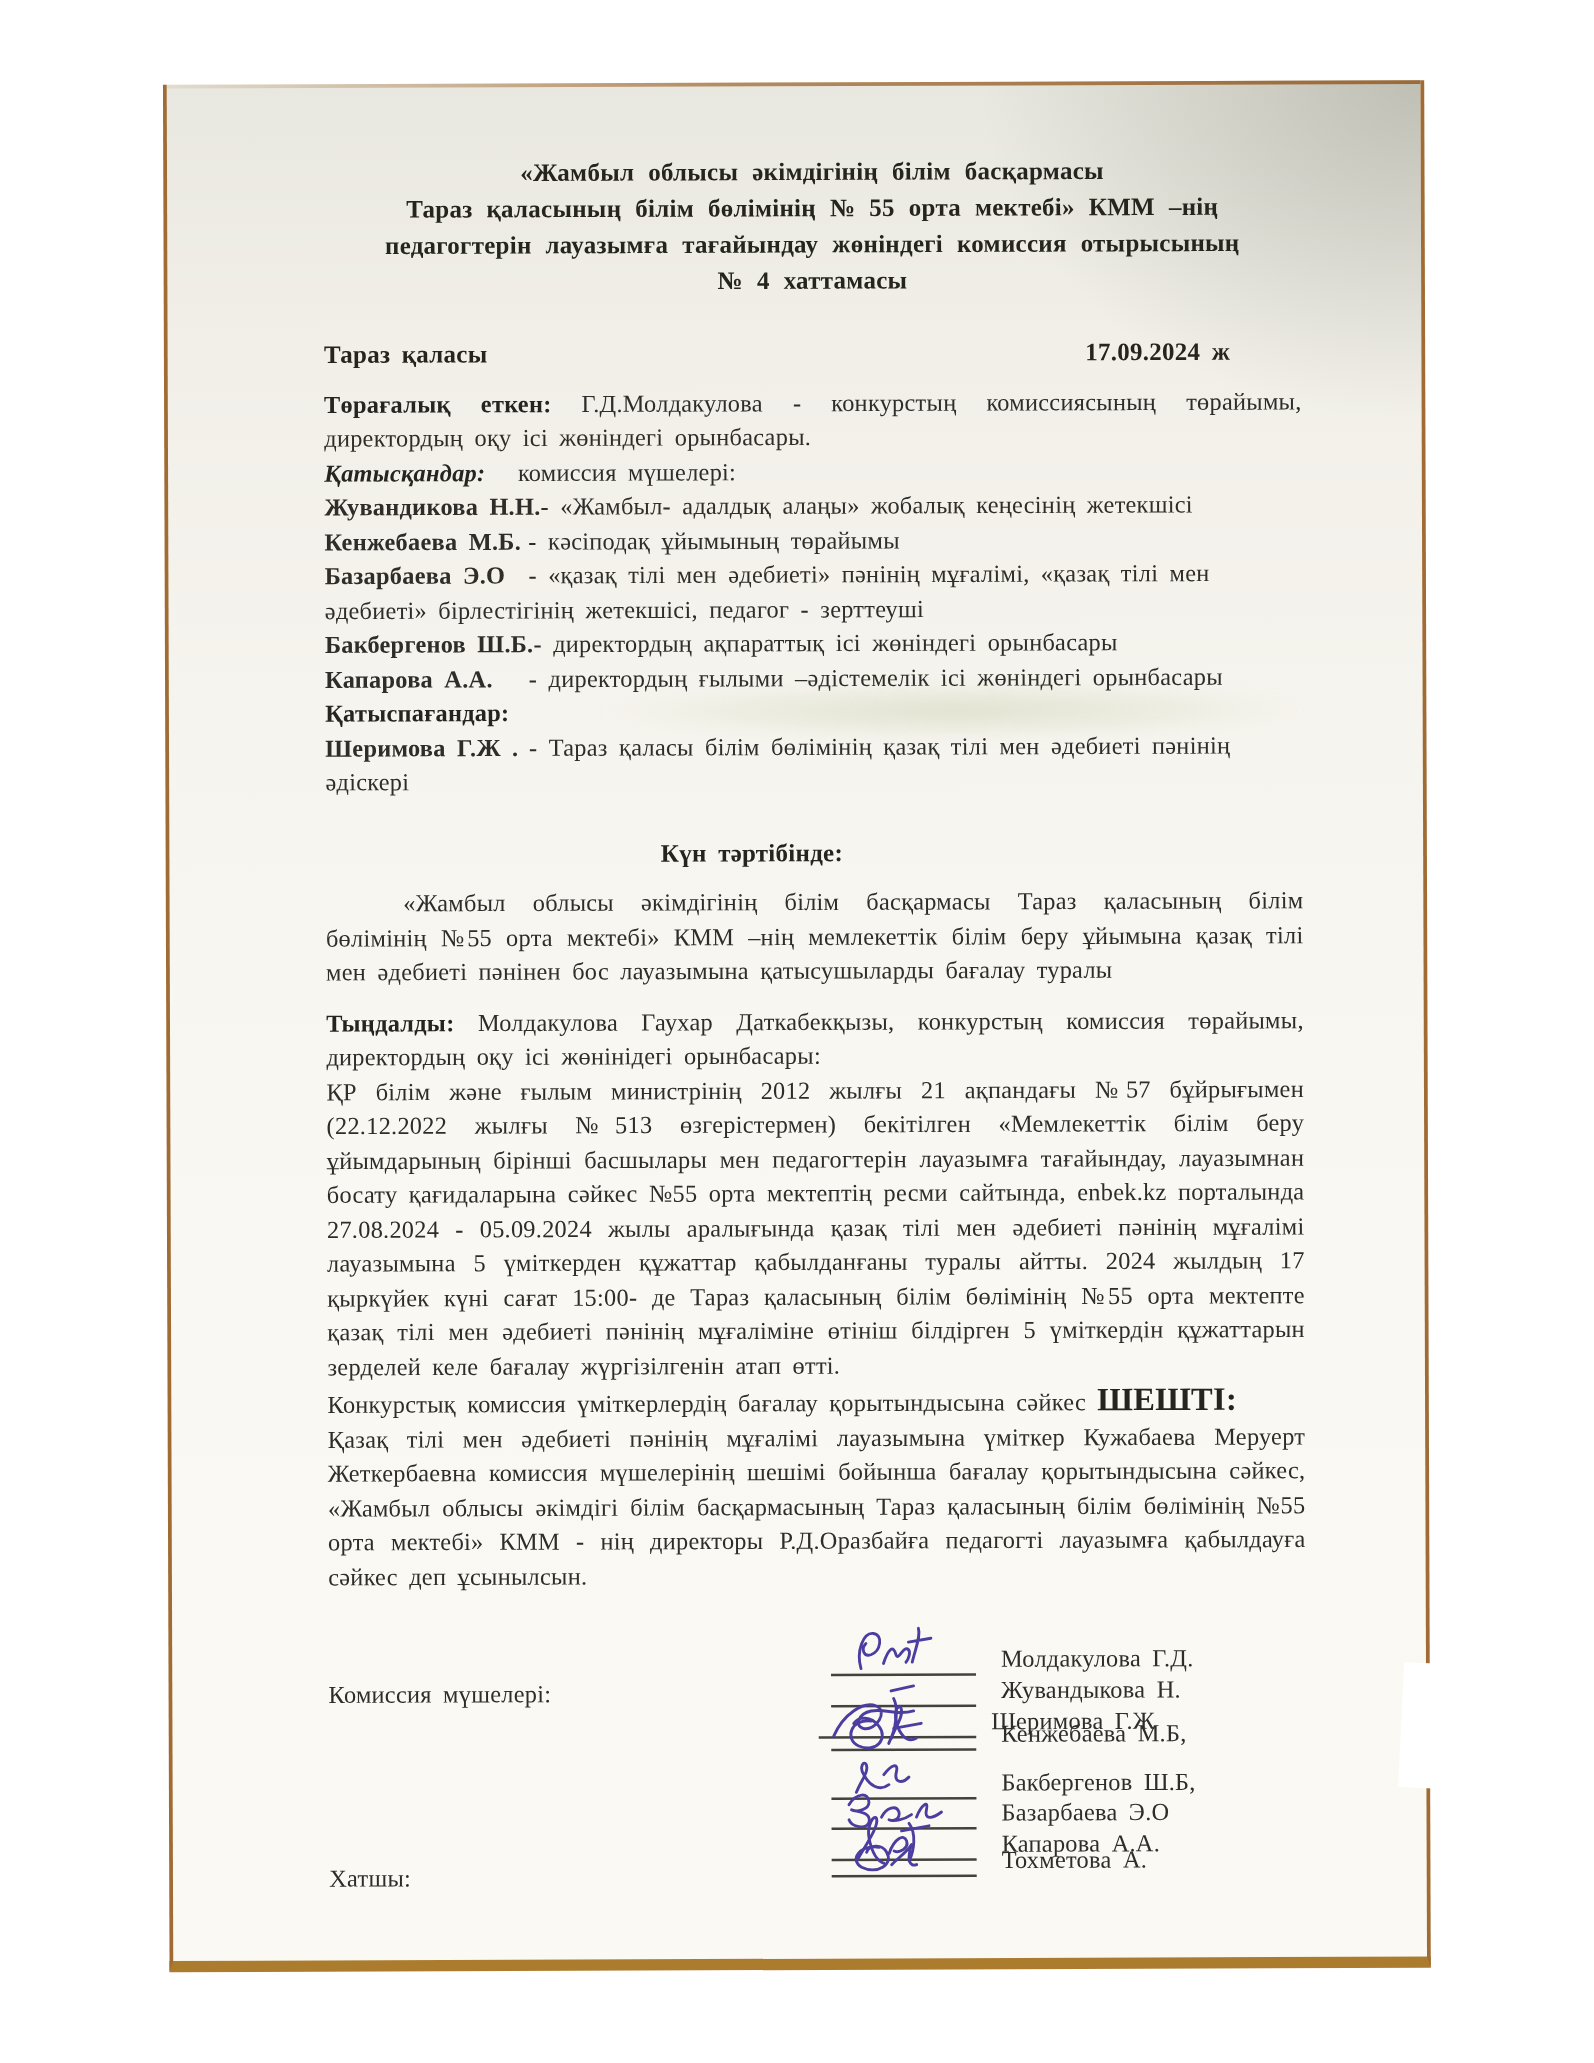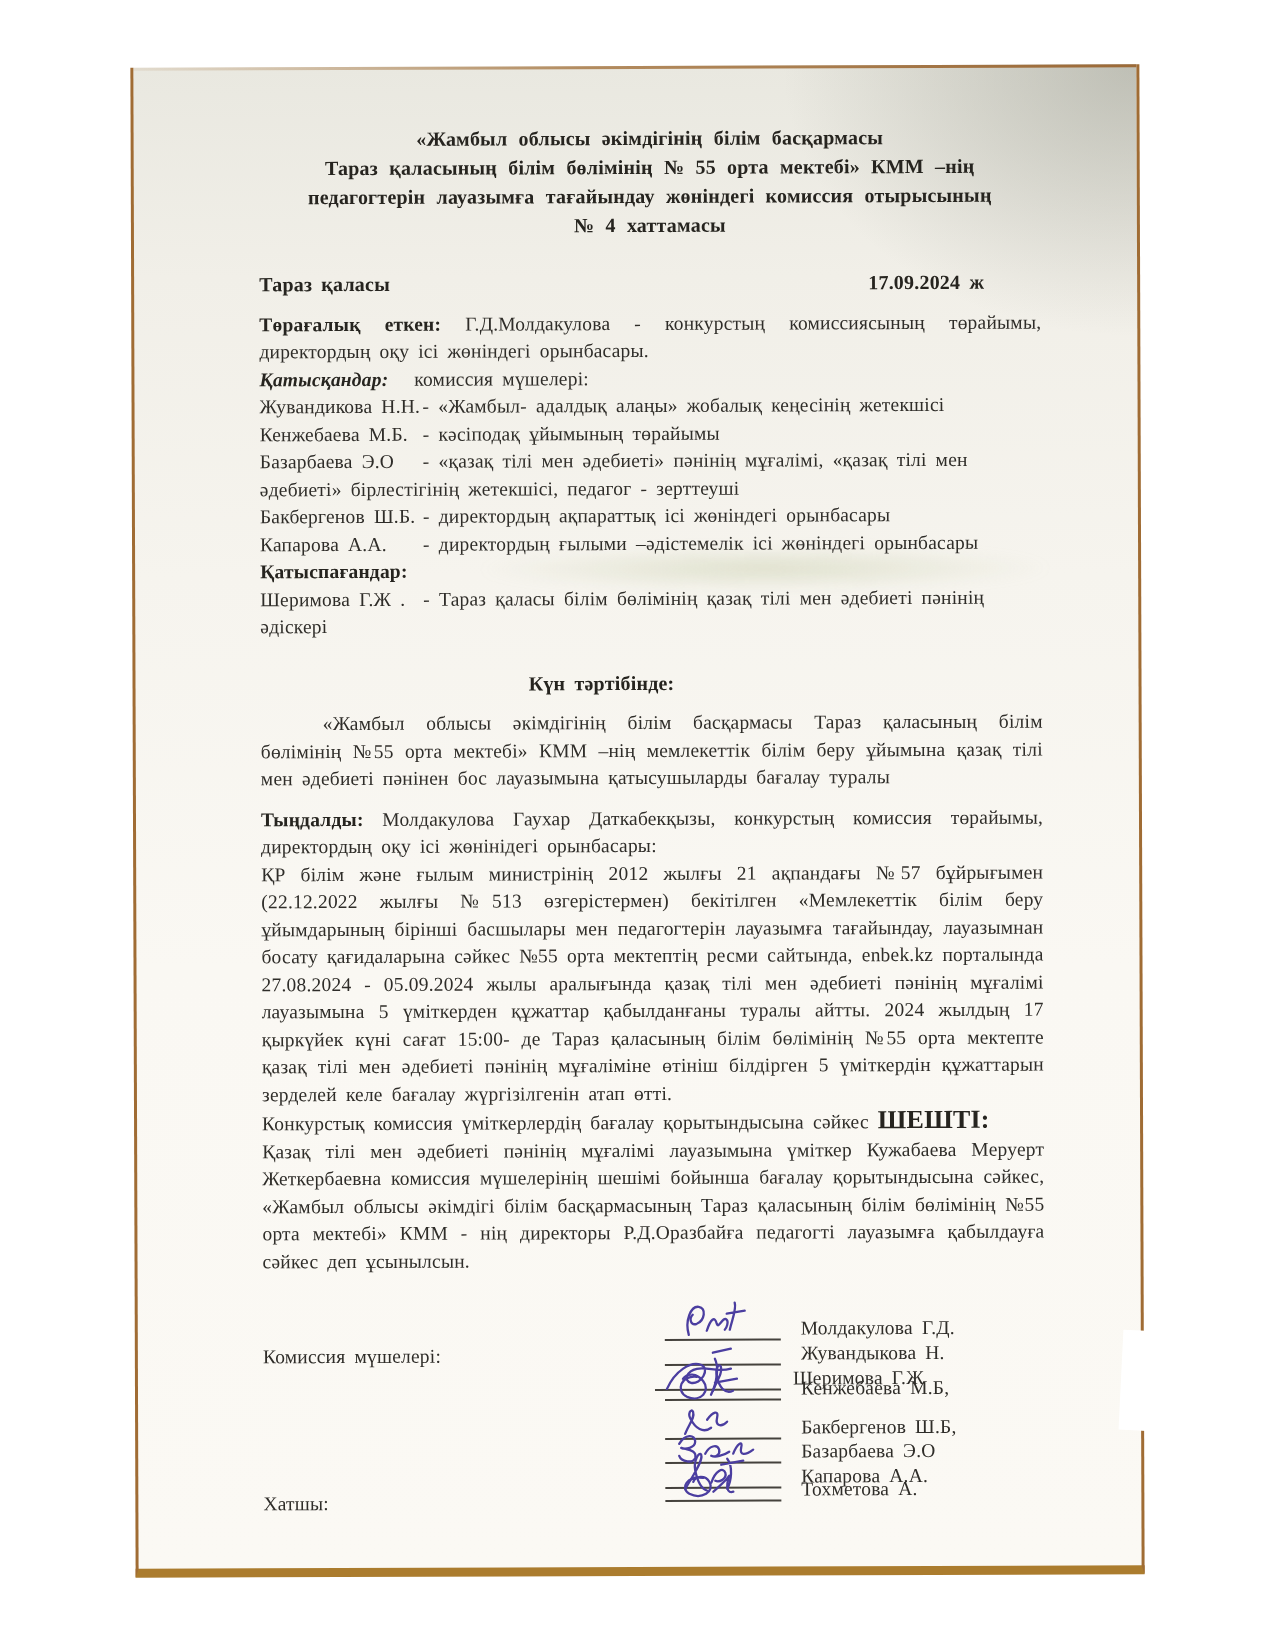--- a/index.html
+++ b/index.html
@@ -41,21 +41,21 @@
     font-size:20px;line-height:29px;color:#26241f;word-spacing:6px;
   }
   .place-date{
     display:flex;justify-content:space-between;align-items:baseline;
     margin-top:30px;padding-right:57px;font-weight:bold;font-size:20px;color:#26241f;
   }
   p{margin:0;}
   b{color:#26241f;}
   .para-chair{margin-top:12px;text-align:justify;}
   .present-line b{margin-right:26px;font-style:italic;}
-  .m-name{display:inline-block;min-width:163px;}
+  .m-name{display:inline-block;min-width:163px;font-weight:bold;}
   .agenda-head{
     margin-top:30px;text-align:center;font-weight:bold;font-size:20px;
     transform:translateX(-50px);color:#26241f;
   }
   .agenda-text{margin-top:12px;text-indent:62px;text-align:justify;}
   .heard{margin-top:13px;text-align:justify;}
   .body-just{text-align:justify;}
   .decision-label{font-size:26px;}
   .sig-block{position:absolute;top:1251px;left:0;width:782px;height:210px;}
   .sig-label{position:absolute;left:0;white-space:nowrap;}

